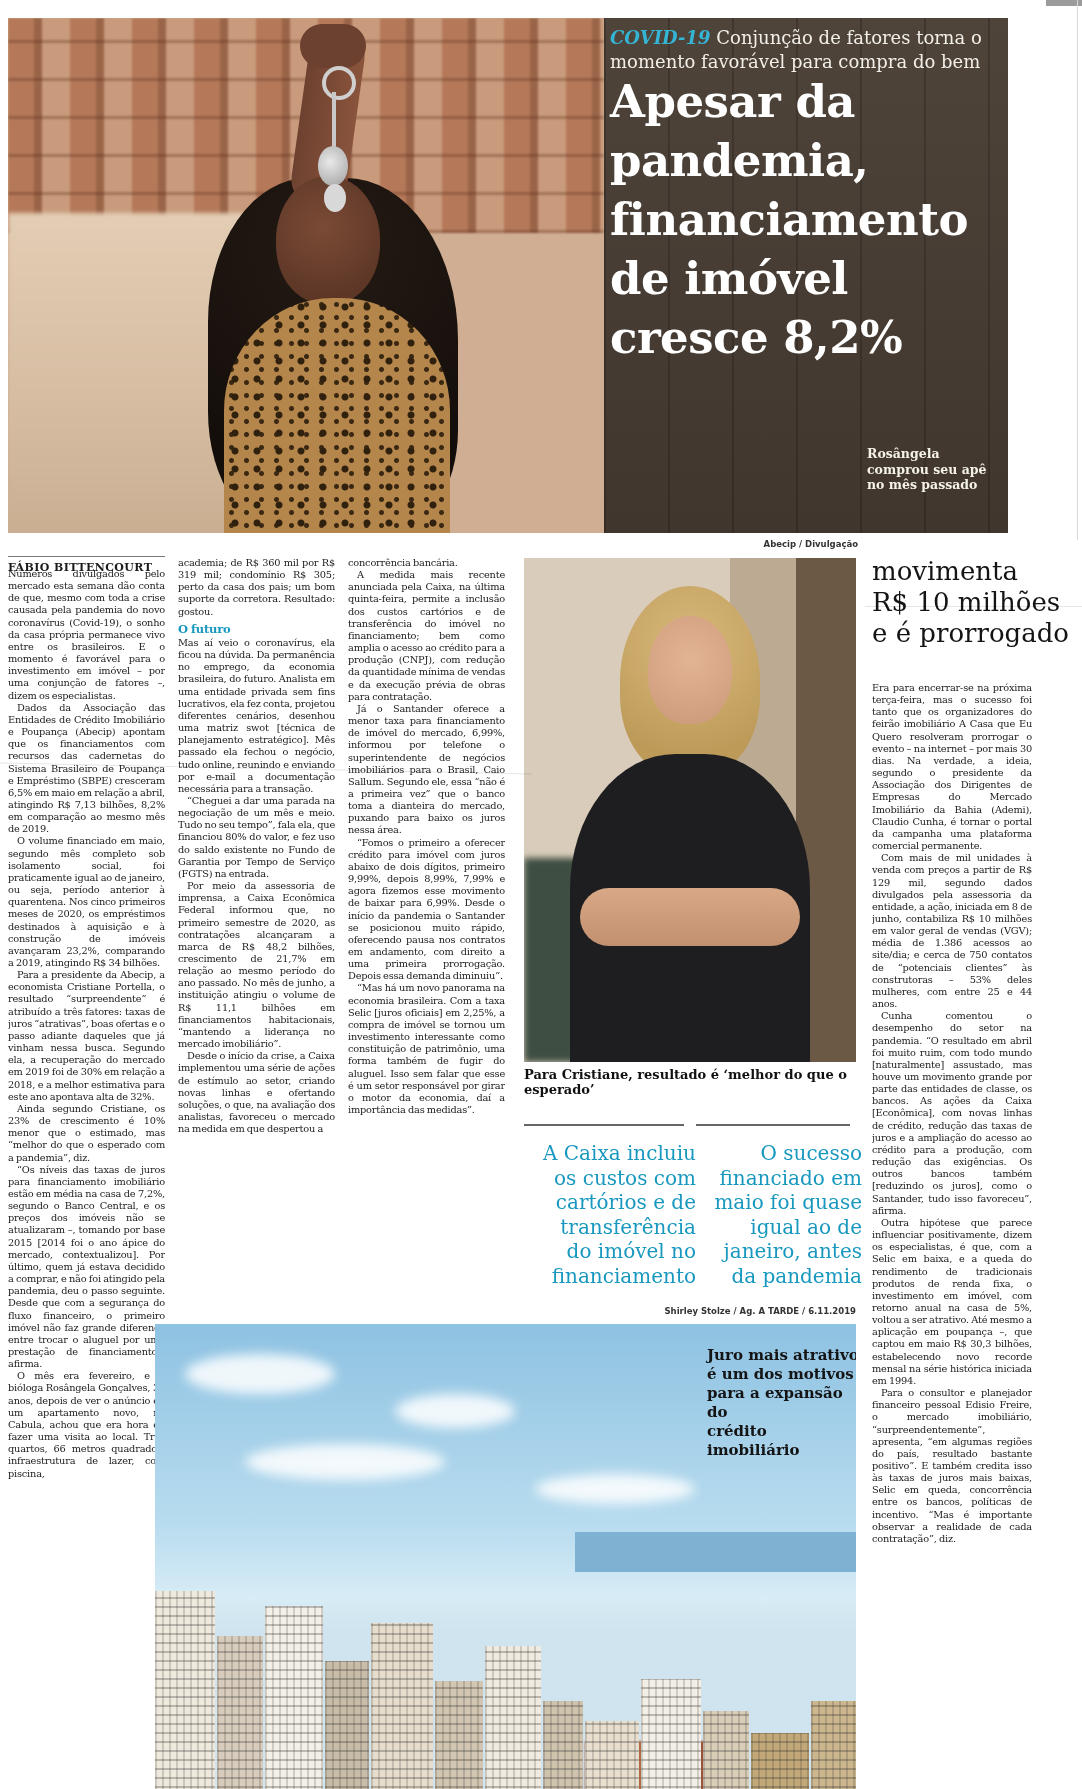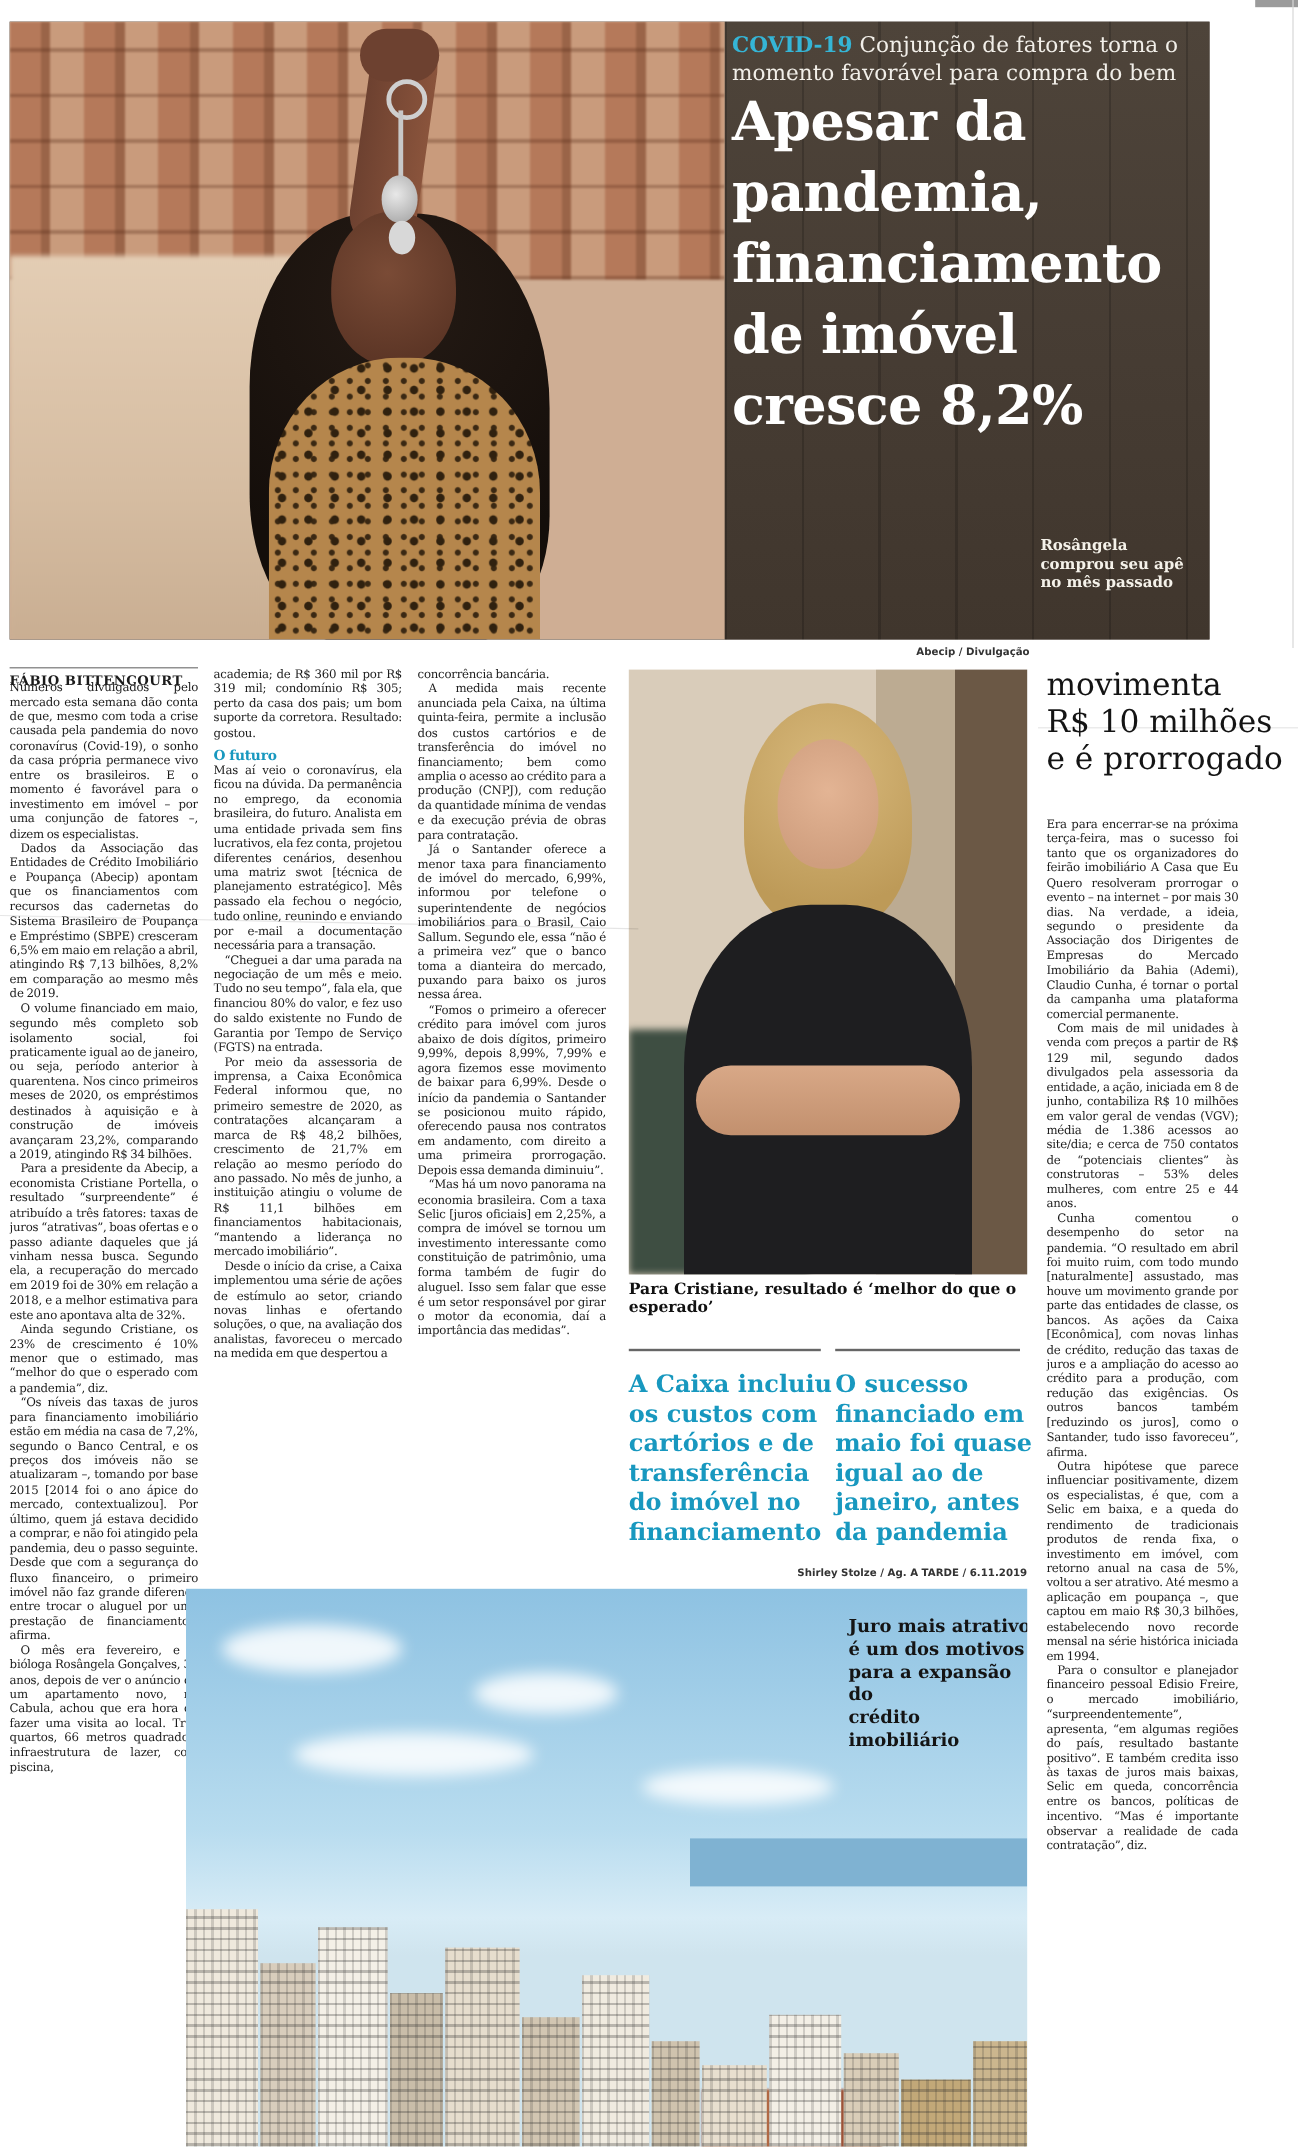--- a/index.html
+++ b/index.html
@@ -30,21 +30,21 @@
   .keymedal2{position:absolute;left:316px;top:166px;width:22px;height:28px;border-radius:50%;background:#d8d8d8;}
   .torso{position:absolute;left:216px;top:280px;width:226px;height:235px;border-radius:48% 48% 0 0;
      background:#b5864c;
      background-image:radial-gradient(circle,#30210f 3px,rgba(0,0,0,0) 4px),radial-gradient(circle,#3a2813 2px,rgba(0,0,0,0) 3px);
      background-size:22px 18px,15px 13px;}
   #hero-door{position:absolute;left:596px;top:0;width:404px;height:515px;
      background:
        repeating-linear-gradient(90deg, rgba(0,0,0,.18) 0 2px, rgba(0,0,0,0) 2px 64px),
        linear-gradient(180deg,#4e443a,#463c33 55%,#40362d);}
   .kicker{left:610px;top:26px;width:402px;font-size:18px;line-height:24px;color:#f2efe9;}
-  .kicker b{color:#35b5d6;font-weight:bold;}
+  .kicker b{color:#35b5d6;font-weight:bold;font-style:italic;}
   .headline{left:610px;top:72px;width:420px;color:#ffffff;font-weight:bold;
      font-size:45px;line-height:59px;letter-spacing:-0.5px;}
   .hero-cap{left:867px;top:446px;width:140px;color:#f5f2ea;font-weight:bold;font-size:12.5px;line-height:15.5px;}
 
   
   .credit{font-family:"DejaVu Sans",sans-serif;font-weight:bold;font-size:8.5px;color:#333;}
   #credit1{right:224px;top:539px;margin-left:16px;}
   #credit2{right:226px;top:1306px;}
 
   
@@ -68,21 +68,21 @@
      background:radial-gradient(circle at 50% 40%,#e3b494,#cf9e7e 80%);}
   .ctop{position:absolute;left:46px;top:196px;width:240px;height:308px;border-radius:44% 44% 0 0;background:#1e1e20;}
   .carms{position:absolute;left:56px;top:330px;width:220px;height:58px;border-radius:30px;
      background:linear-gradient(180deg,#d8a887,#c2906e);}
   #ccaption{left:524px;top:1067px;width:336px;font-weight:bold;font-size:13px;color:#111;}
 
   
   .qrule{height:2px;background:#666;}
   #qrule1{left:524px;top:1124px;width:160px;}
   #qrule2{left:696px;top:1124px;width:154px;}
-  .pullquote{font-weight:bold;font-size:20px;line-height:24.5px;color:#1898bf;}
+  .pullquote{font-weight:normal;font-size:20px;line-height:24.5px;color:#1898bf;text-align:right;}
   #quote1{left:524px;top:1141px;width:172px;}
   #quote2{left:696px;top:1141px;width:166px;}
 
   
   #cityphoto{left:155px;top:1324px;width:701px;height:527px;overflow:hidden;
      background:linear-gradient(180deg,#8ec2e2 0,#b8dcef 38%,#d8ecf6 52%,#cfe4ee 58%);}
   .cloud{position:absolute;border-radius:50%;background:rgba(255,255,255,.85);filter:blur(6px);}
   .sea{position:absolute;left:420px;top:208px;width:281px;height:40px;background:#7fb2d2;}
   .bldg{position:absolute;bottom:0;
      background-image:

